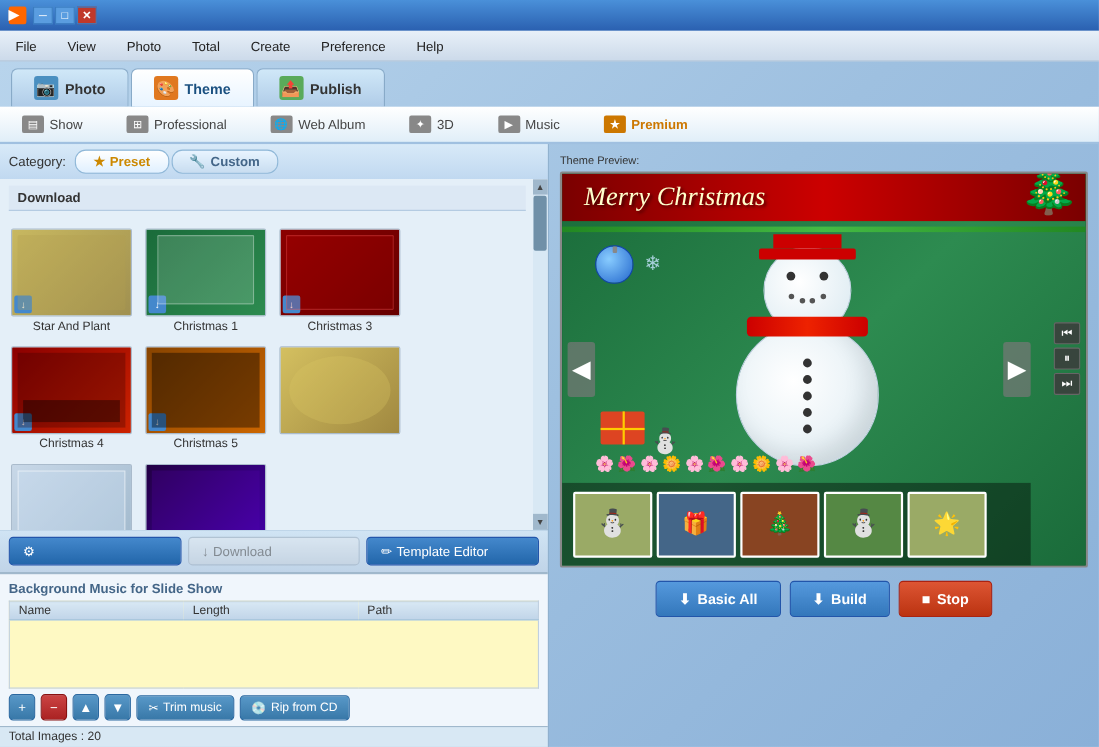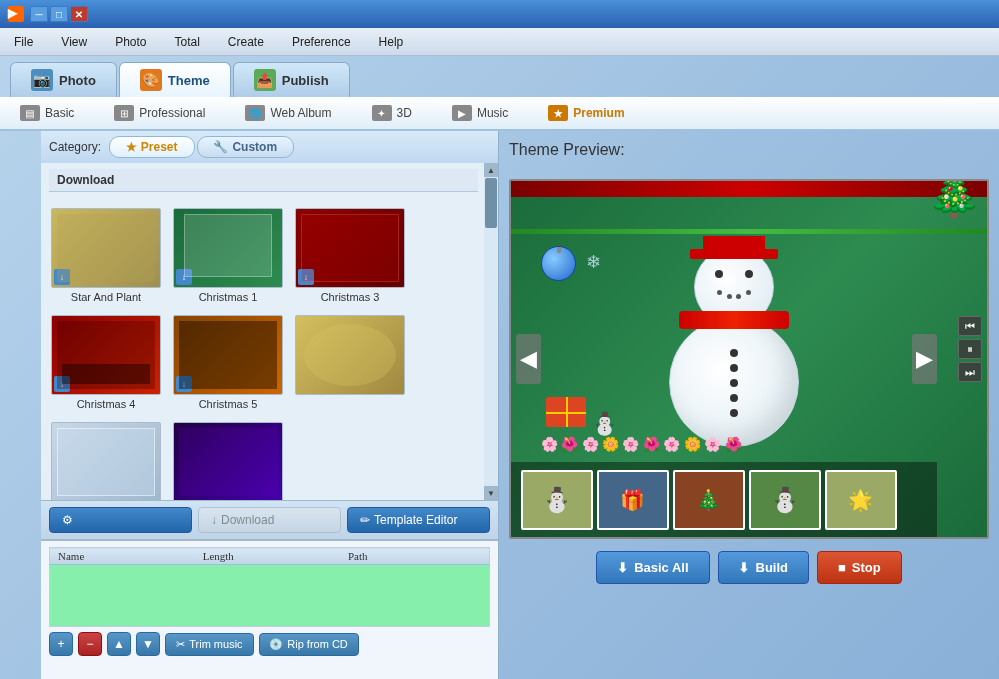--- a/index.html
+++ b/index.html
@@ -102,21 +102,20 @@
       flex: 1;
       overflow: hidden;
     }
 
     
     #left-panel {
       width: 556px;
       display: flex;
       flex-direction: column;
       border-right: 1px solid #90b0cc;
-      margin-left: 41px;
     }
 
     
     #category-bar {
       display: flex;
       align-items: center;
       padding: 5px 8px;
       background: linear-gradient(to bottom, #d8eaf8, #c0d8f0);
     }
     #category-label { font-size: 12px; color: #333; margin-right: 8px; }
@@ -242,22 +241,21 @@
       border-top: 2px solid #a0b8cc;
       padding: 6px 8px;
       height: 140px;
     }
     #music-section h3 { font-size: 12px; color: #446688; margin-bottom: 4px; }
     #music-table {
       width: 100%;
       border-collapse: collapse;
       border: 1px solid #c0d0e0;
       height: 80px;
-      background: #86efac;
-      font-family: Liberation Serif, serif;
+      background: #fef9c3;
     }
     #music-table th {
       background: linear-gradient(to bottom, #d8e8f4, #c0d4e8);
       font-size: 11px;
       color: #333;
       padding: 2px 8px;
       border-bottom: 1px solid #a0c0d8;
       text-align: left;
       font-weight: normal;
     }
@@ -303,21 +301,21 @@
     }
 
     
     #right-panel {
       flex: 1;
       display: flex;
       flex-direction: column;
       padding: 10px;
       align-items: flex-start;
     }
-    #preview-label { font-size: 16px; color: #333; margin-bottom: 20px; }
+    #preview-label { font-size: 10px; color: #333; margin-bottom: 4px; }
     #preview-container {
       position: relative;
       width: 480px;
       height: 360px;
       background: #005522;
       border: 2px solid #888;
       border-radius: 2px;
       overflow: hidden;
     }
 
@@ -395,21 +393,21 @@
     </div>
     <div class="top-tab">
       <div class="tab-icon tab-publish-icon">📤</div>
       <span>Publish</span>
     </div>
   </div>
 
   <div id="sub-nav">
     <div class="sub-nav-item">
       <div class="nav-icon">▤</div>
-      <span>Basic</span>
+      <span>Show</span>
     </div>
     <div class="sub-nav-item">
       <div class="nav-icon">⊞</div>
       <span>Professional</span>
     </div>
     <div class="sub-nav-item">
       <div class="nav-icon">🌐</div>
       <span>Web Album</span>
     </div>
     <div class="sub-nav-item">
@@ -530,20 +528,21 @@
           <span>↓</span>
           <span>Download</span>
         </button>
         <button class="action-btn primary">
           <span>✏</span>
           <span>Template Editor</span>
         </button>
       </div>
 
       <div id="music-section">
+        <h3>Background Music for Slide Show</h3>
         <table id="music-table">
           <thead>
             <tr>
               <th style="width:33%;">Name</th>
               <th style="width:33%;">Length</th>
               <th style="width:34%;">Path</th>
             </tr>
           </thead>
           <tbody>
             <tr>
@@ -560,31 +559,35 @@
             <span>✂</span>
             <span>Trim music</span>
           </button>
           <button class="music-btn">
             <span>💿</span>
             <span>Rip from CD</span>
           </button>
         </div>
       </div>
 
+      <div id="status-bar">
+        <span>Total Images : 20</span>
+      </div>
 
     </div>
 
     <div id="right-panel">
       <span id="preview-label">Theme Preview:</span>
 
       <div id="preview-container">
 
         <div style="position:absolute;inset:0;background:linear-gradient(135deg,#1a6b3a 0%,#2d8b50 50%,#1a6b3a 100%);"></div>
 
         <div style="position:absolute;top:0;left:0;right:0;background:linear-gradient(to right,#7a0000,#cc0000,#7a0000);padding:8px 60px 8px 20px;z-index:2;">
+          <span style="font-family:Georgia,serif;font-style:italic;color:#ffffcc;font-size:24px;text-shadow:2px 2px 3px rgba(0,0,0,0.6);">Merry Christmas</span>
           
           <div style="position:absolute;top:-10px;right:5px;font-size:45px;line-height:1;">🎄</div>
         </div>
 
         <div style="position:absolute;top:55px;left:20px;right:50px;bottom:80px;display:flex;align-items:center;justify-content:center;overflow:hidden;">
 
           <div style="position:relative;width:180px;height:200px;">
 
             <div style="position:absolute;bottom:0;left:50%;transform:translateX(-50%);width:130px;height:130px;background:radial-gradient(ellipse at 40% 40%,#ffffff,#d8e8f0);border-radius:50%;border:1px solid #c0d0e0;box-shadow:inset -10px -10px 20px rgba(0,0,0,0.1);"></div>
 

